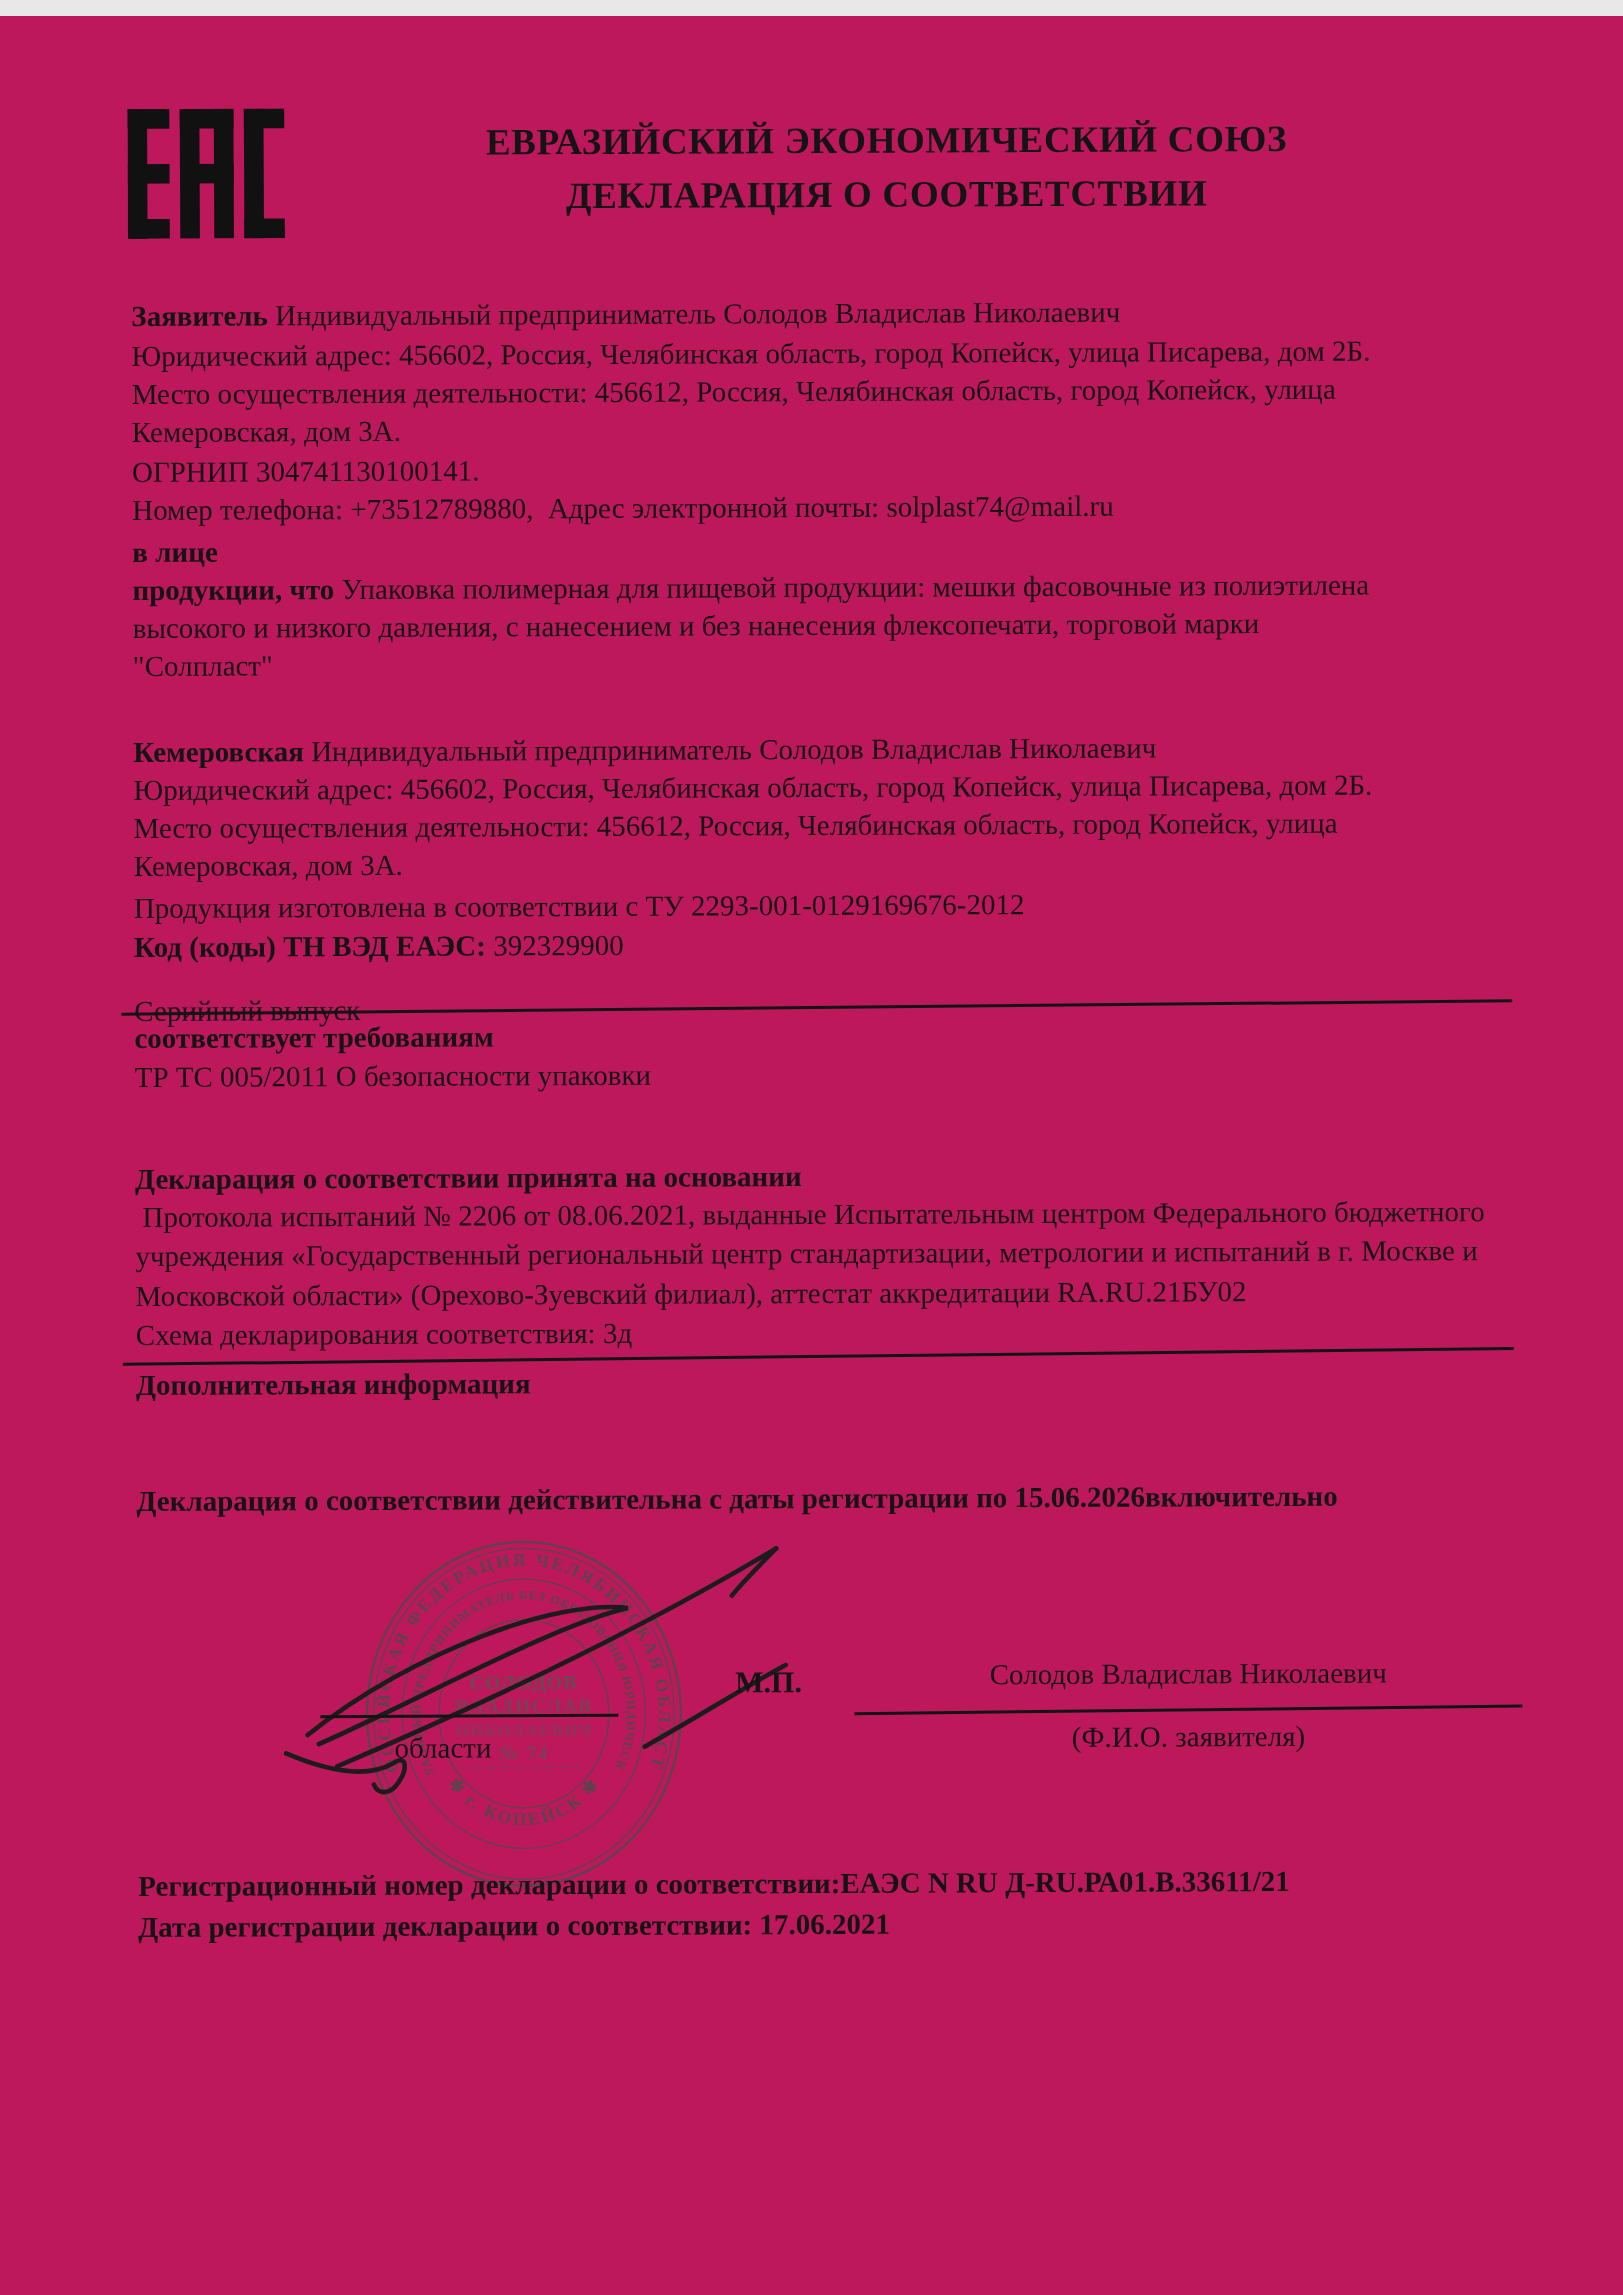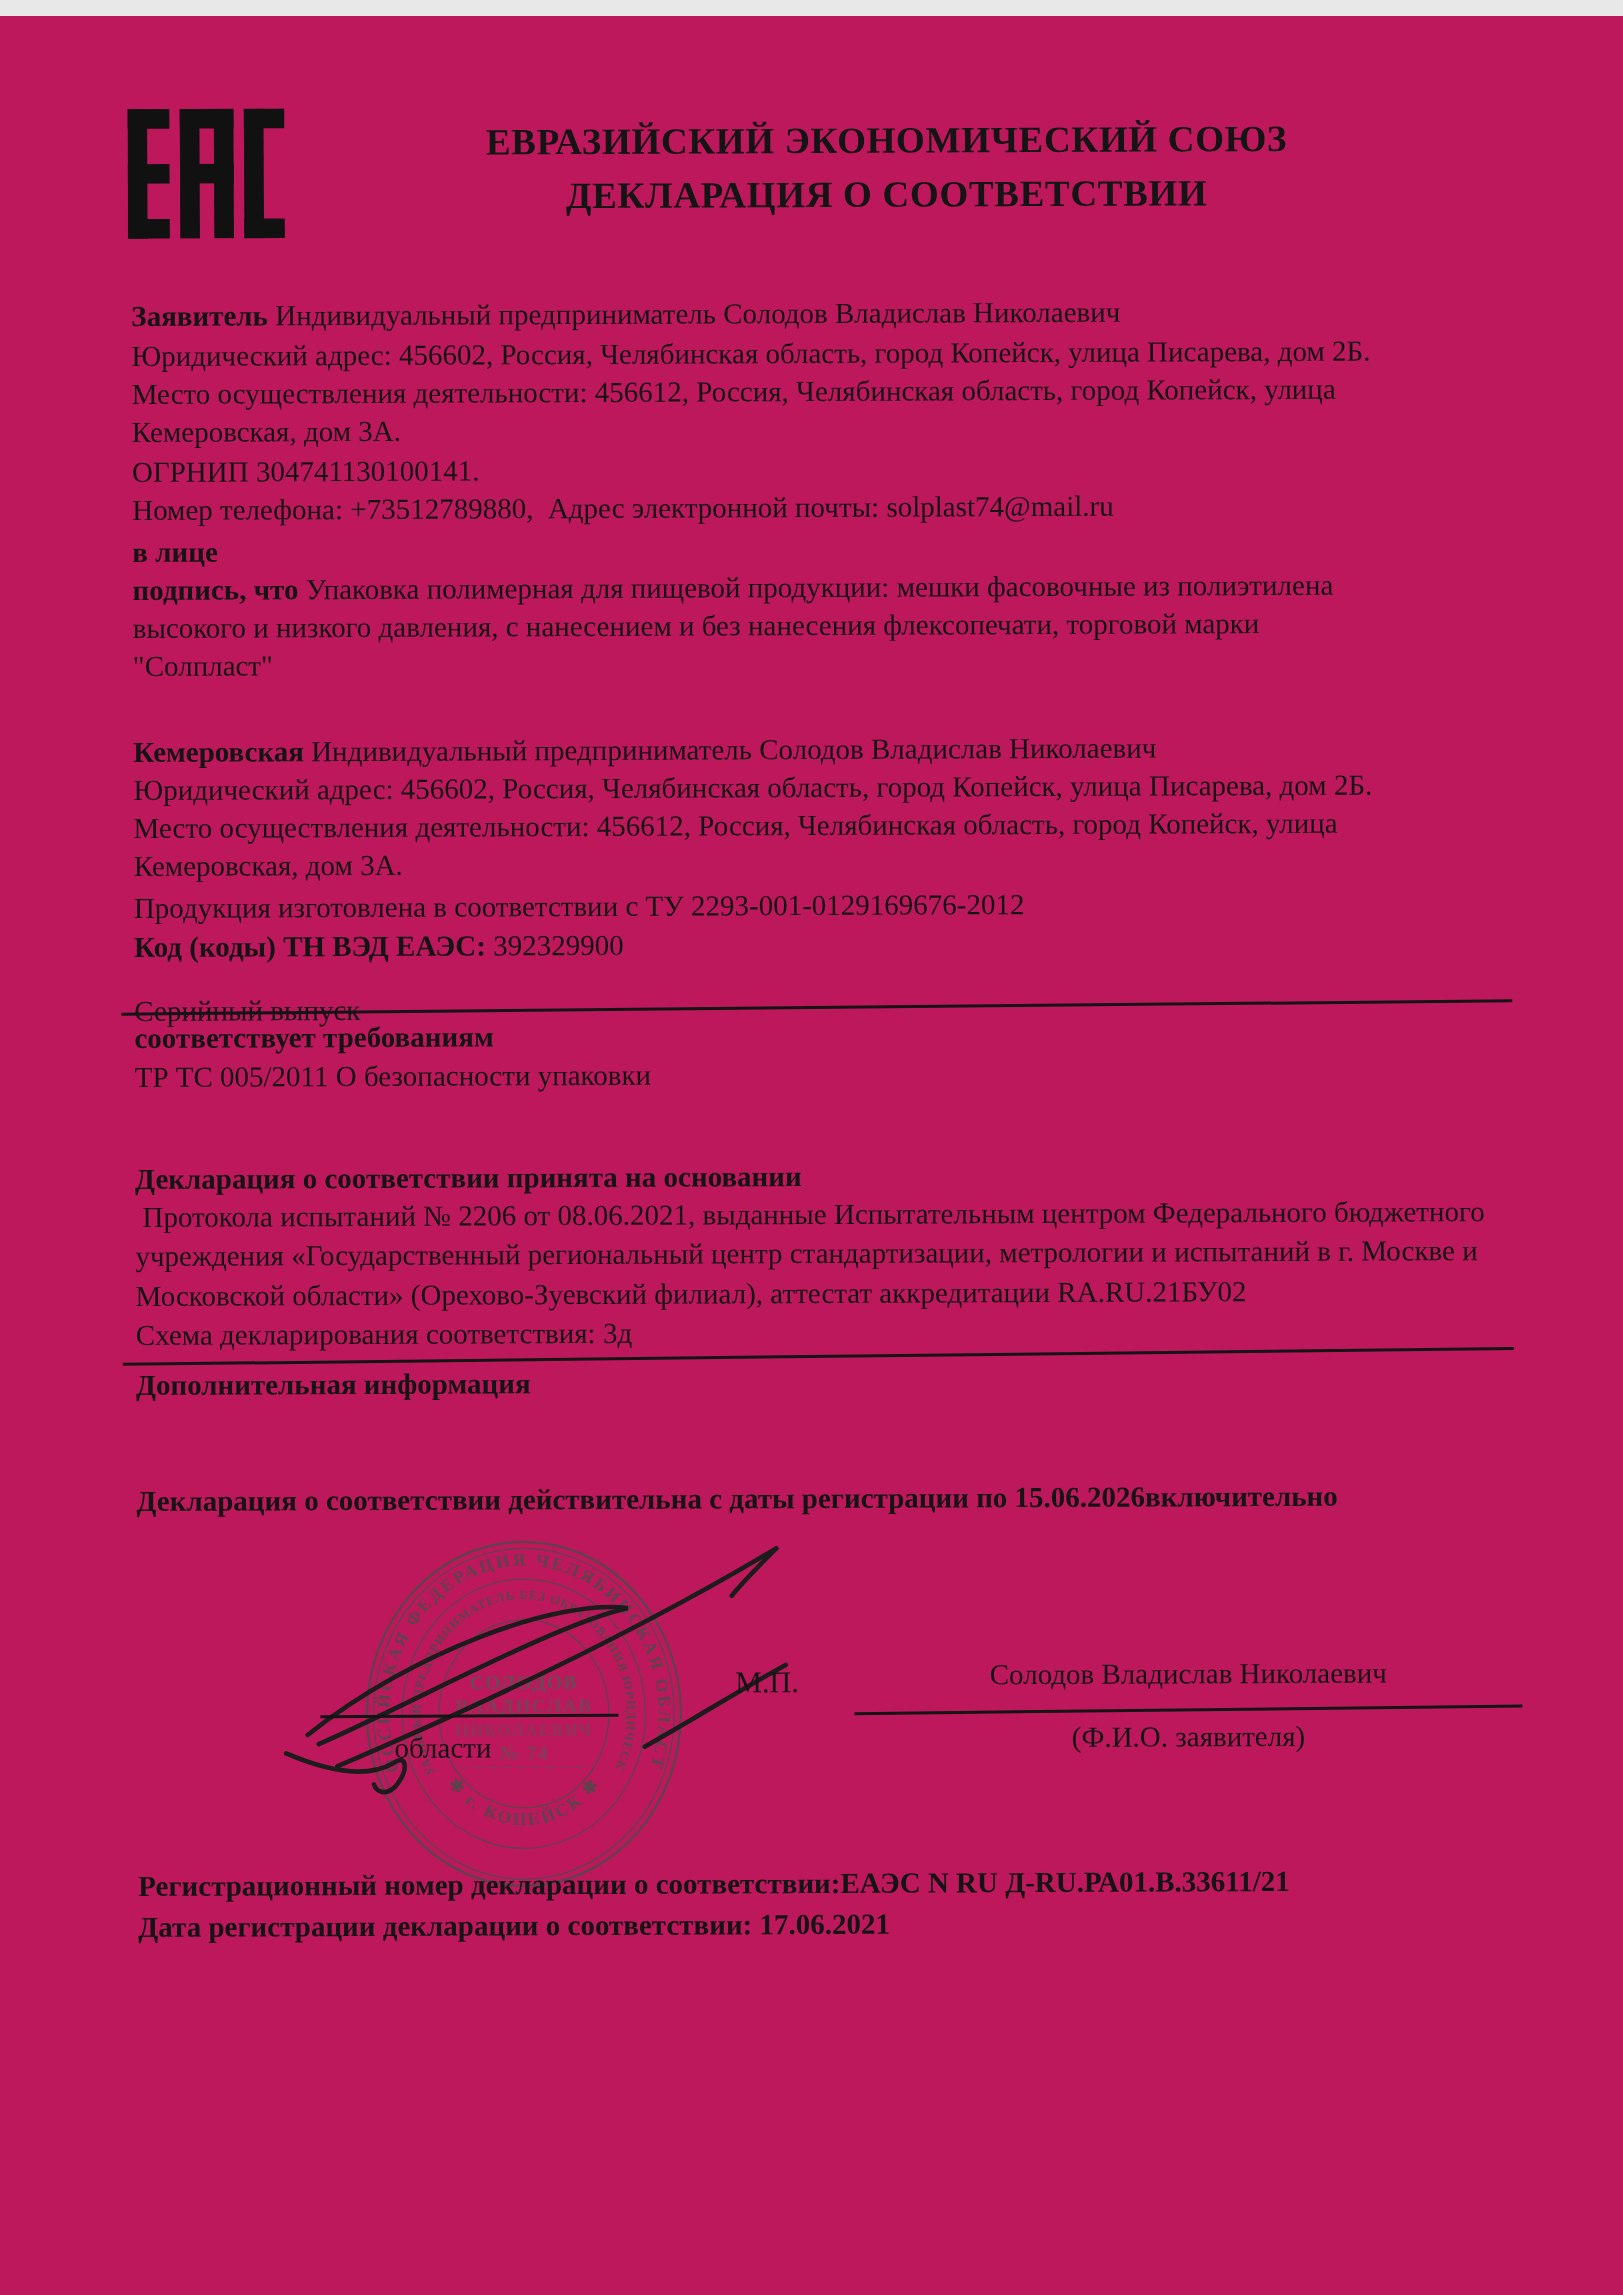--- a/index.html
+++ b/index.html
@@ -45,21 +45,21 @@
     <div class="title" style="top:103px;">ЕВРАЗИЙСКИЙ ЭКОНОМИЧЕСКИЙ СОЮЗ</div>
     <div class="title" style="top:157px;">ДЕКЛАРАЦИЯ О СООТВЕТСТВИИ</div>
 
     <div class="line" style="top:281px;"><span class="b">Заявитель</span><span> Индивидуальный предприниматель Солодов Владислав Николаевич</span></div>
     <div class="line" style="top:321px;">Юридический адрес: 456602, Россия, Челябинская область, город Копейск, улица Писарева, дом 2Б.</div>
     <div class="line" style="top:359px;">Место осуществления деятельности: 456612, Россия, Челябинская область, город Копейск, улица</div>
     <div class="line" style="top:397px;">Кемеровская, дом 3А.</div>
     <div class="line" style="top:437px;">ОГРНИП 304741130100141.</div>
     <div class="line" style="top:475px;">Номер телефона: +73512789880,  Адрес электронной почты: solplast74@mail.ru</div>
     <div class="line b" style="top:517px;font-family:Liberation Serif, serif;">в лице</div>
-    <div class="line" style="top:555px;"><span class="b">подпись, что</span><span> Упаковка полимерная для пищевой продукции: мешки фасовочные из полиэтилена</span></div>
+    <div class="line" style="top:555px;"><span class="b">продукции, что</span><span> Упаковка полимерная для пищевой продукции: мешки фасовочные из полиэтилена</span></div>
     <div class="line" style="top:593px;">высокого и низкого давления, с нанесением и без нанесения флексопечати, торговой марки</div>
     <div class="line" style="top:631px;">"Солпласт"</div>
 
     <div class="line" style="top:717px;"><span class="b">Кемеровская</span><span> Индивидуальный предприниматель Солодов Владислав Николаевич</span></div>
     <div class="line" style="top:755px;">Юридический адрес: 456602, Россия, Челябинская область, город Копейск, улица Писарева, дом 2Б.</div>
     <div class="line" style="top:793px;">Место осуществления деятельности: 456612, Россия, Челябинская область, город Копейск, улица</div>
     <div class="line" style="top:831px;">Кемеровская, дом 3А.</div>
     <div class="line" style="top:873px;">Продукция изготовлена в соответствии с ТУ 2293-001-0129169676-2012</div>
     <div class="line" style="top:912px;"><span class="b">Код (коды) ТН ВЭД ЕАЭС:</span><span> 392329900</span></div>
     <div class="line" style="top:976px;">Серийный выпуск</div>
@@ -117,21 +117,21 @@
         <path d="M 140 350 C 420 232 640 122 812 20"></path>
         <path d="M 812 20 C 788 44 758 74 744 92"></path>
         <path d="M 610 322 C 700 272 762 232 826 198"></path>
         <path d="M 62 330 C 122 356 182 370 225 346 C 247 330 250 356 228 382 C 214 395 200 390 196 378"></path>
       </g>
     </svg>
 
     <div class="hr" style="left:317px;top:1697px;width:298px;"></div>
     <div class="line" style="left:391px;top:1714px;">области</div>
 
-    <div class="line" style="left:732px;top:1649px;font-size:30px;">М.П.</div>
+    <div class="line" style="left:732px;top:1649px;font-size:30px;font-weight:bold;">М.П.</div>
 
     <div class="center-col" style="left:851px;width:668px;top:1643px;font-size:29px;">Солодов Владислав Николаевич</div>
     <div class="capline" style="left:851px;top:1694px;width:668px;transform:rotate(-0.4deg);"></div>
     <div class="center-col" style="left:851px;width:668px;top:1706px;font-size:29px;">(Ф.И.О. заявителя)</div>
 
     <div class="line b" style="top:1851px;">Регистрационный номер декларации о соответствии:ЕАЭС N RU Д-RU.РА01.В.33611/21</div>
     <div class="line b" style="top:1892px;">Дата регистрации декларации о соответствии: 17.06.2021</div>
 
   </div>
 </div>

